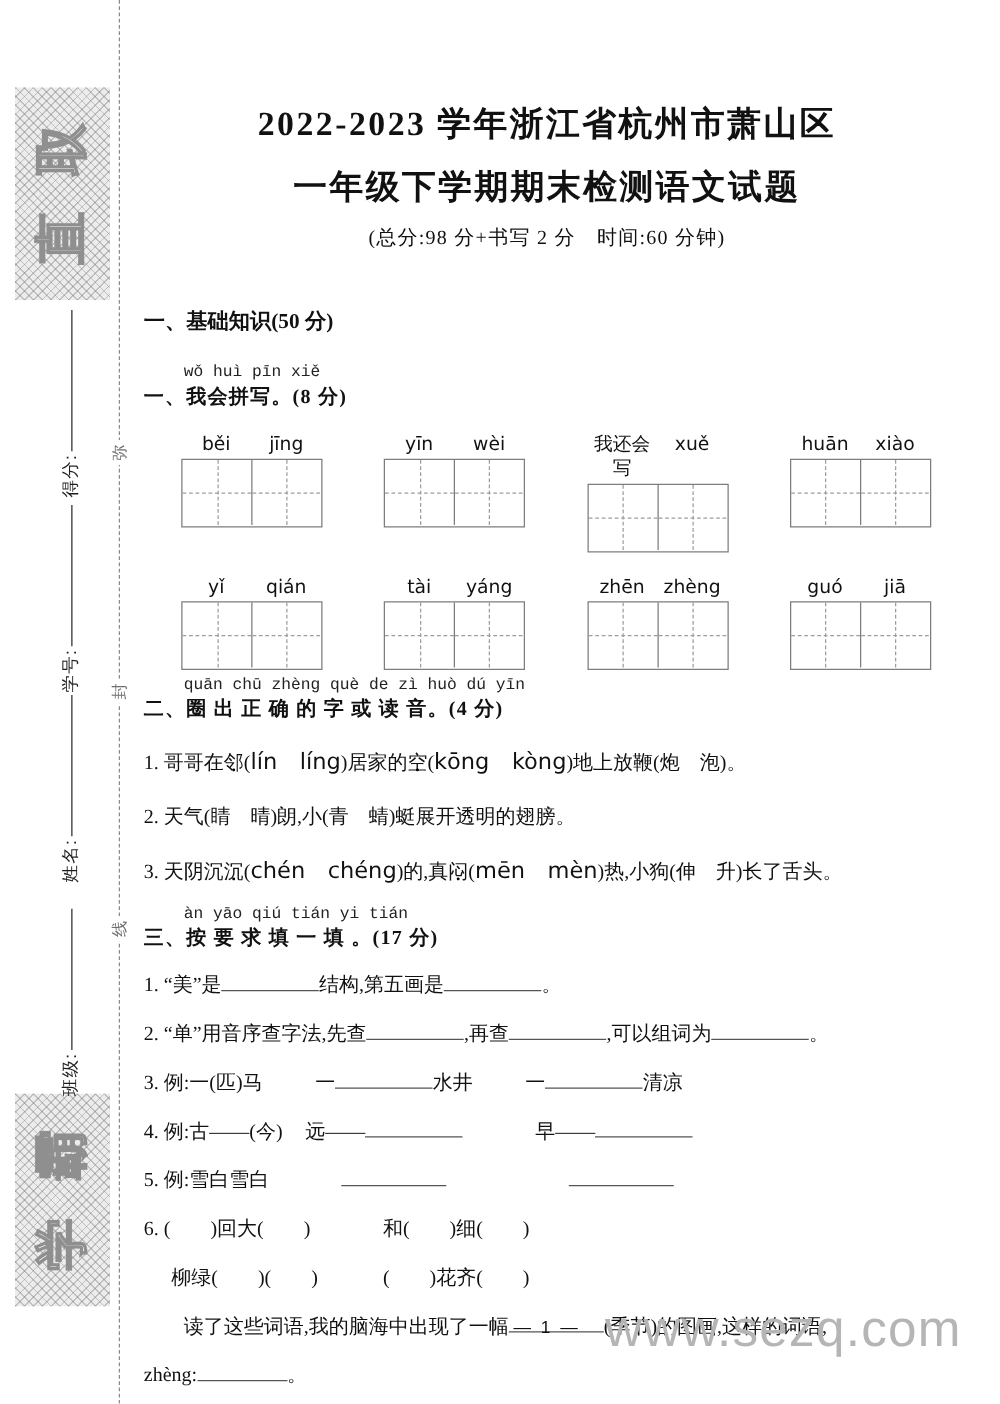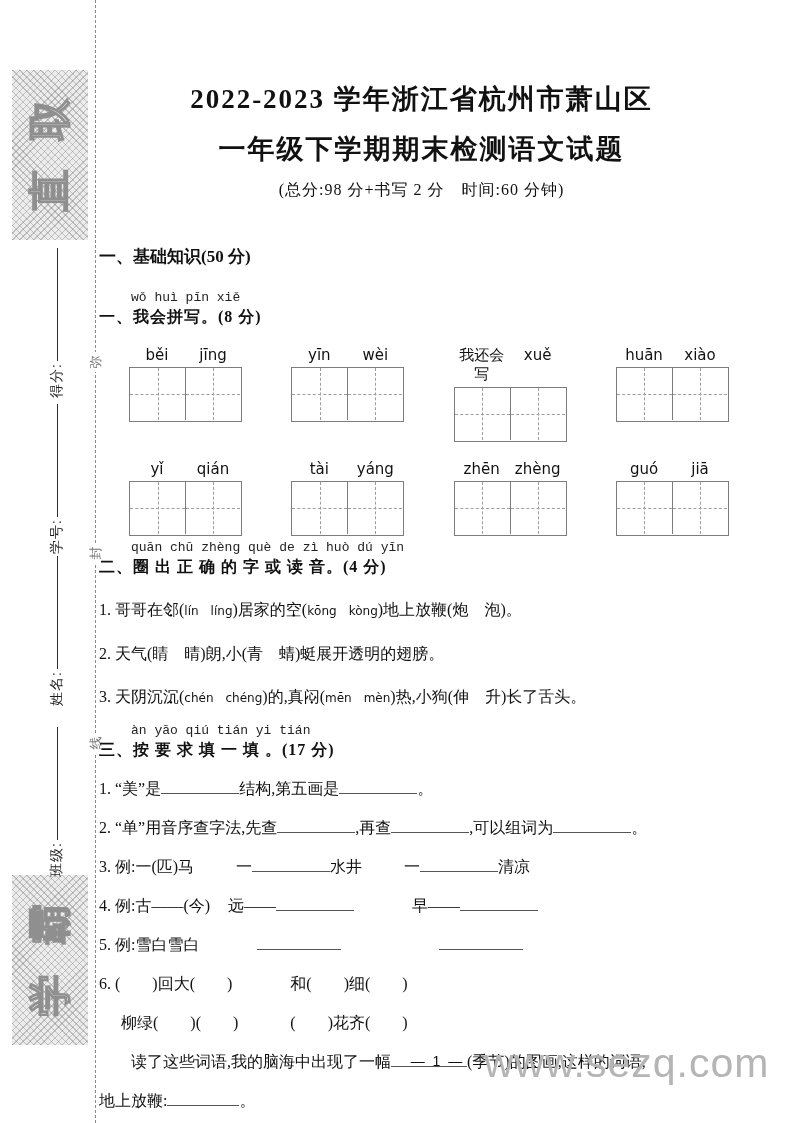--- a/index.html
+++ b/index.html
@@ -47,21 +47,21 @@
   .field:nth-of-type(4){ top:727px; }
   .field-inner {
     position:absolute; top:0; left:0; width:150px; height:26px;
     transform-origin:0 0; transform:rotate(-90deg) translateX(-150px);
     display:flex; align-items:center;
   }
   .field-label { font-size:14px; color:#1d1d1d; letter-spacing:1px; font-family:"Liberation Sans", sans-serif; white-space:nowrap; }
   .field-line  { flex:1; border-bottom:1px solid #2c2c2c; height:1px; margin-left:2px; }
 
   
-  .main { position:absolute; left:99px; top:0; width:645px; }
+  .main { position:absolute; left:115px; top:0; width:645px; }
   .title { text-align:center; font-size:27px; font-weight:bold; letter-spacing:2px; line-height:34px; }
   .title.l1 { margin-top:82px; }
   .title.l2 { margin-top:16px; }
   .subtitle { text-align:center; font-size:16px; margin-top:14px; letter-spacing:1px; }
   .bighead  { font-size:17px; font-weight:bold; margin-top:44px; }
 
   .pin-above { font-family:Liberation Mono, monospace; font-size:13px; color:#222; }
   .shead { font-size:16px; font-weight:bold; letter-spacing:1px; margin-top:2px; }
   #s1-pin, #s2-pin, #s3-pin { margin-left:32px; }
   #s1 { margin-top:22px; }
@@ -75,21 +75,21 @@
   .plabels span { width:56px; text-align:center; font-family:"DejaVu Sans", sans-serif; font-size:15px; color:#111; }
   .pgrid { display:flex; border:1.5px solid #7d7d7d; width:113px; height:55px; background:#fff; }
   .pcell { position:relative; width:55px; height:52px; }
   .pcell + .pcell { border-left:1.5px solid #7d7d7d; }
   .pcell::before { content:""; position:absolute; left:50%; top:0; bottom:0; border-left:1px dashed #9d9d9d; }
   .pcell::after  { content:""; position:absolute; top:50%; left:0; right:0; border-top:1px dashed #9d9d9d; }
 
   
   .qline { margin-top:17px; font-size:16px; line-height:22px; white-space:nowrap; }
   #s2 .qline { margin-top:21px; }
-  .qline .pin { font-family:"DejaVu Sans", sans-serif; font-size:12px; }
+  .qline .pin { font-family:"DejaVu Sans", sans-serif; font-size:18px; }
   .qline .blank { display:inline-block; border-bottom:1px solid #555; height:15px; vertical-align:baseline; }
   .qline .gap { display:inline-block; }
   .qline .dot { position:relative; display:inline-block; }
   .qline .dot::after { content:"\2022"; position:absolute; left:50%; transform:translateX(-50%); bottom:-0.62em; font-size:10px; color:#000; }
 
   
   .pageno { position:absolute; top:1053px; left:115px; width:645px; text-align:center; font-size:14px; letter-spacing:2px; font-family:"Liberation Sans", sans-serif; }
   .watermark { position:absolute; left:484px; top:1040px; font-size:41px; color:#b5b5b5; font-family:"Liberation Sans", sans-serif; letter-spacing:1px; }
 </style>
 </head>
@@ -254,20 +254,20 @@
       <div class="shead">三、按 要 求 填 一 填 。(17 分)</div>
       <div id="s3-lines">
           <div class="qline"><span>1. “美”是</span><span class="blank" style="width: 78px;"></span><span>结构,第五画是</span><span class="blank" style="width: 78px;"></span><span>。</span></div>
           <div class="qline"><span>2. “单”用音序查字法,先查</span><span class="blank" style="width: 78px;"></span><span>,再查</span><span class="blank" style="width: 78px;"></span><span>,可以组词为</span><span class="blank" style="width: 78px;"></span><span>。</span></div>
           <div class="qline"><span>3. 例:一(匹)马</span><span class="gap" style="width: 42px;"></span><span>一</span><span class="blank" style="width: 78px;"></span><span>水井</span><span class="gap" style="width: 42px;"></span><span>一</span><span class="blank" style="width: 78px;"></span><span>清凉</span></div>
           <div class="qline"><span>4. 例:古——(今)</span><span class="gap" style="width: 18px;"></span><span>远——</span><span class="blank" style="width: 78px;"></span><span class="gap" style="width: 58px;"></span><span>早——</span><span class="blank" style="width: 78px;"></span></div>
           <div class="qline"><span>5. 例:雪白雪白</span><span class="gap" style="width: 58px;"></span><span class="blank" style="width: 84px;"></span><span class="gap" style="width: 98px;"></span><span class="blank" style="width: 84px;"></span></div>
           <div class="qline"><span>6. (　　)回大(　　)</span><span class="gap" style="width: 58px;"></span><span>和(　　)细(　　)</span></div>
           <div class="qline" style="margin-left: 22px;"><span>柳绿(　　)(　　)</span><span class="gap" style="width: 52px;"></span><span>(　　)花齐(　　)</span></div>
           <div class="qline" style="margin-left: 32px;"><span>读了这些词语,我的脑海中出现了一幅</span><span class="blank" style="width: 76px;"></span><span>(季节)的图画,这样的词语,</span></div>
-          <div class="qline"><span>地上放鞭:</span><span class="blank" style="width: 72px;"></span><span>。</span></div>
+          <div class="qline"><span>zhèng:</span><span class="blank" style="width: 72px;"></span><span>。</span></div>
         </div>
     </div>
   </div>
 
   <div class="pageno">— 1 —</div>
   <div class="watermark">www.sezq.com</div>
 </div>
 
 </body></html>

